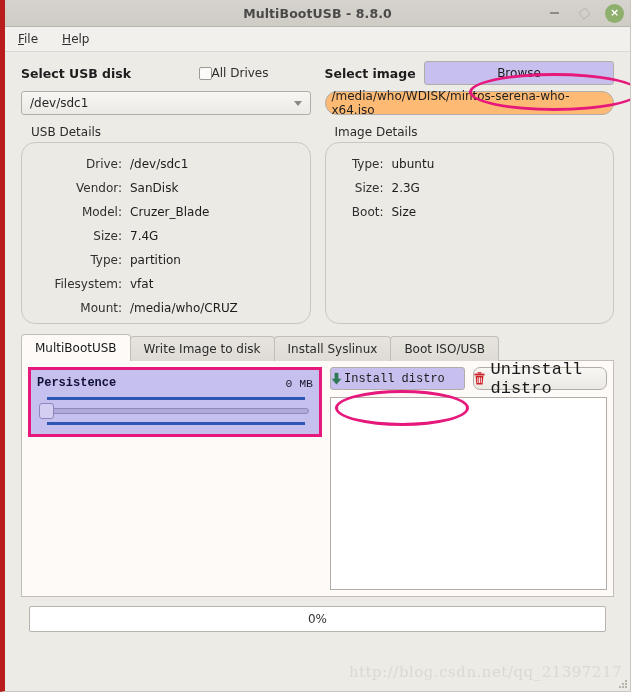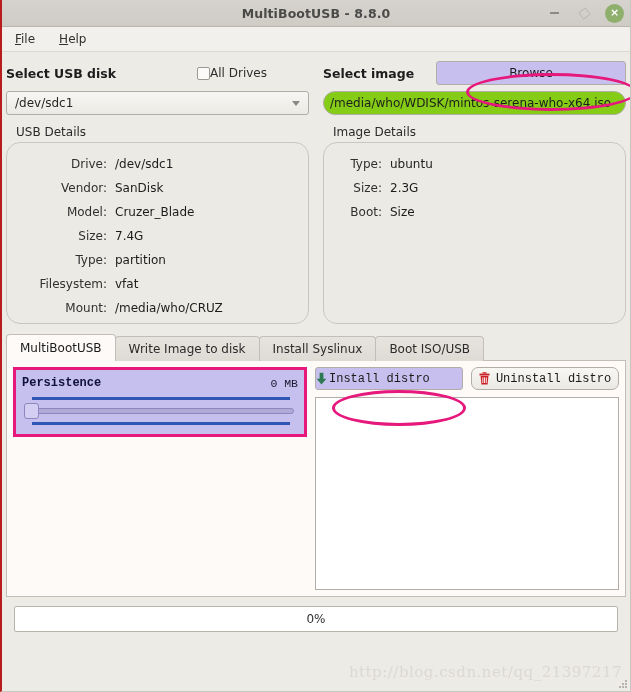--- a/index.html
+++ b/index.html
@@ -14,21 +14,21 @@
     font-family: "DejaVu Sans", "Liberation Sans", sans-serif;
     font-size: 12px;
     color: #2e2e2e;
   }
   .window {
     position: relative;
     width: 631px;
     height: 692px;
     box-sizing: border-box;
     background: #edebe6;
-    border-left: 2px solid #b91c1c;
+    border-left: 5px solid #b91c1c;
     border-right: 1px solid #c9c6bf;
     border-bottom: 1px solid #c9c6bf;
     overflow: hidden;
   }
 
   
   .titlebar {
     position: relative;
     height: 26px;
     background: linear-gradient(to bottom, #d6d3ce 0%, #cfccc6 100%);
@@ -97,21 +97,21 @@
   .menu-item {
     font-size: 12px;
     color: #303030;
     padding: 2px 3px;
   }
   .menu-item u { text-decoration: underline; }
 
   
   .body-area {
     position: relative;
-    padding: 0 4px;
+    padding: 0 16px;
   }
   .cols {
     display: flex;
     gap: 14px;
     padding-top: 10px;
   }
   .col { width: 303px; }
 
   .row-head {
     display: flex;
@@ -175,21 +175,21 @@
     align-items: center;
     justify-content: center;
     padding: 0 10px;
     font-size: 12px;
     color: #242424;
     box-sizing: border-box;
     white-space: nowrap;
   }
   .textfield {
     height: 24px;
-    background: #84cc16;
+    background: #fdba74;
     border: 1px solid #b2aea7;
     border-radius: 12px;
     display: flex;
     align-items: center;
     padding: 0 6px;
     font-size: 12px;
     color: #1e1e1e;
     box-sizing: border-box;
     width: 100%;
   }
@@ -356,21 +356,21 @@
     box-sizing: border-box;
   }
   .uninstall-btn {
     flex: 1;
     height: 23px;
     background: linear-gradient(to bottom, #f8f7f4, #ebe9e4);
     border: 1px solid #b2aea7;
     border-radius: 7px;
     display: flex; align-items: center; justify-content: center;
     gap: 6px;
-    font-size: 12px;
+    font-size: 17px;
     color: #1a1a1a;
     box-sizing: border-box;
   }
   .listbox {
     margin-top: 7px;
     flex: 1;
     background: #ffffff;
     border: 1px solid #b2aea7;
     box-sizing: border-box;
   }

